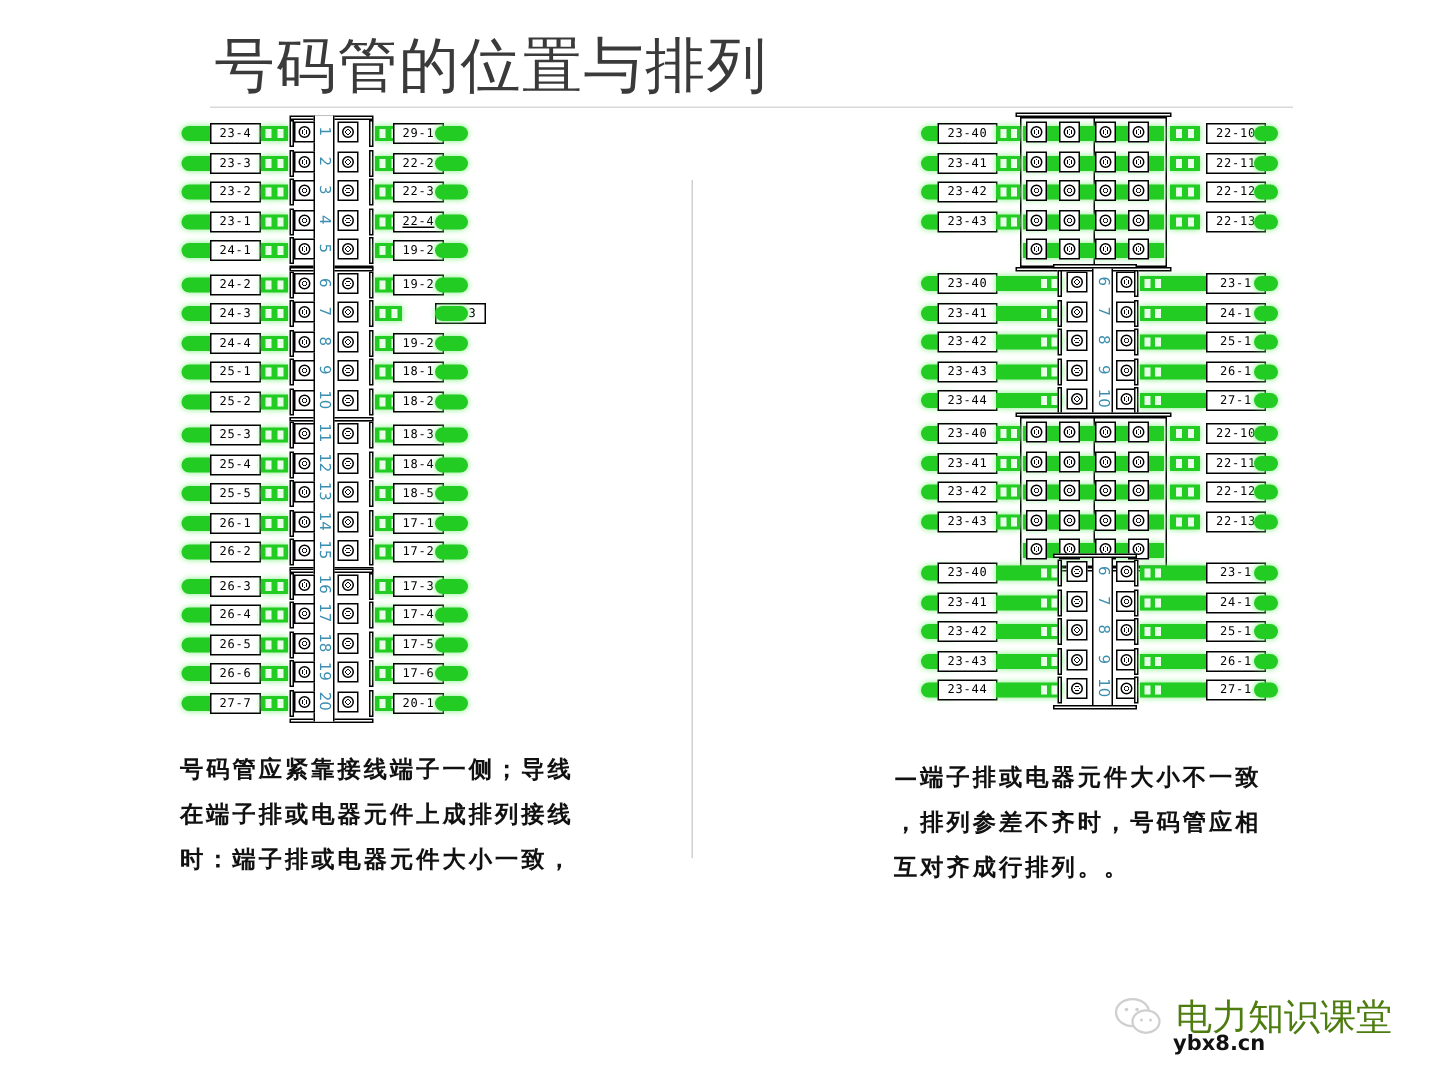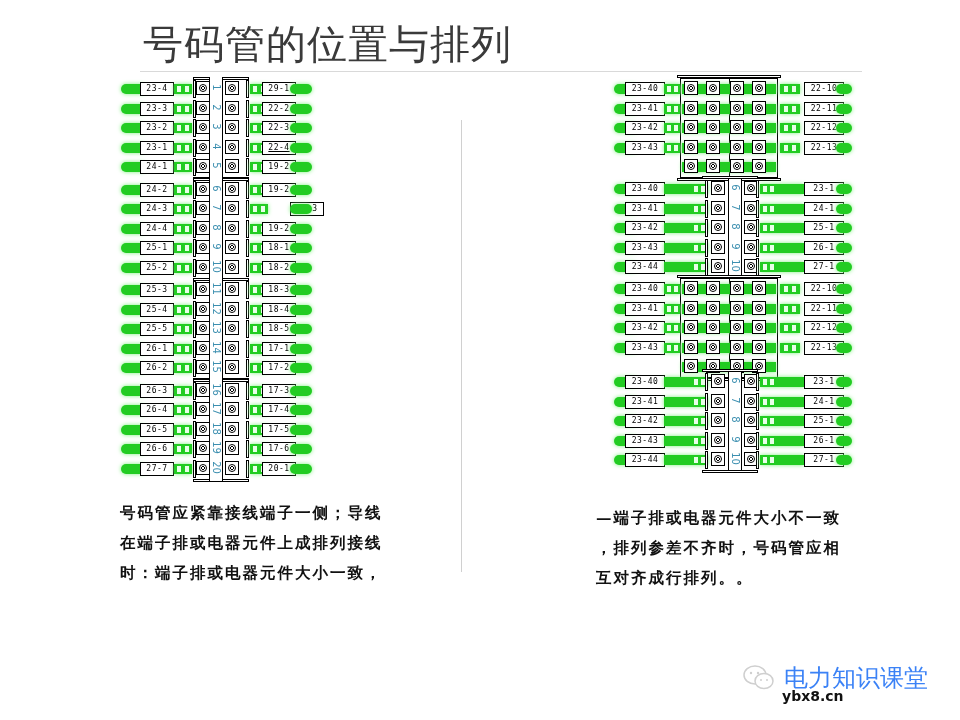--- a/index.html
+++ b/index.html
@@ -38,21 +38,21 @@
   .term-num {
     position: absolute; font-size: 10px; color: #3c8fb0; transform: rotate(90deg); transform-origin: center;
     width: 14px; text-align: center; font-family: "DejaVu Sans", sans-serif;
   }
   .spine { position: absolute; background: #fff; border-left: 1px solid #000; border-right: 1px solid #000; box-sizing: border-box; }
   .text-block {
     position: absolute; font-family: "DejaVu Serif", "Liberation Serif", serif; font-size: 15.5px;
     color: #111; font-weight: bold; line-height: 30px; letter-spacing: 2px;
   }
   .watermark {
-    position: absolute; left: 758px; top: 662px; font-size: 24px; color: #3b82f6; letter-spacing: 0px;
+    position: absolute; left: 758px; top: 662px; font-size: 24px; color: #4d7c0f; letter-spacing: 0px;
   }
   .wm-icon { position: absolute; left: 742px; top: 664px; width: 34px; height: 28px; }
   .wm-url { position: absolute; left: 782px; top: 688px; font-size: 14px; color: #111; font-family: "DejaVu Sans", sans-serif; font-weight: bold; }
 </style>
 </head>
 <body>
 
 <div class="title">号码管的位置与排列</div>
 <div class="hrule"></div>
 <div class="vrule"></div>

